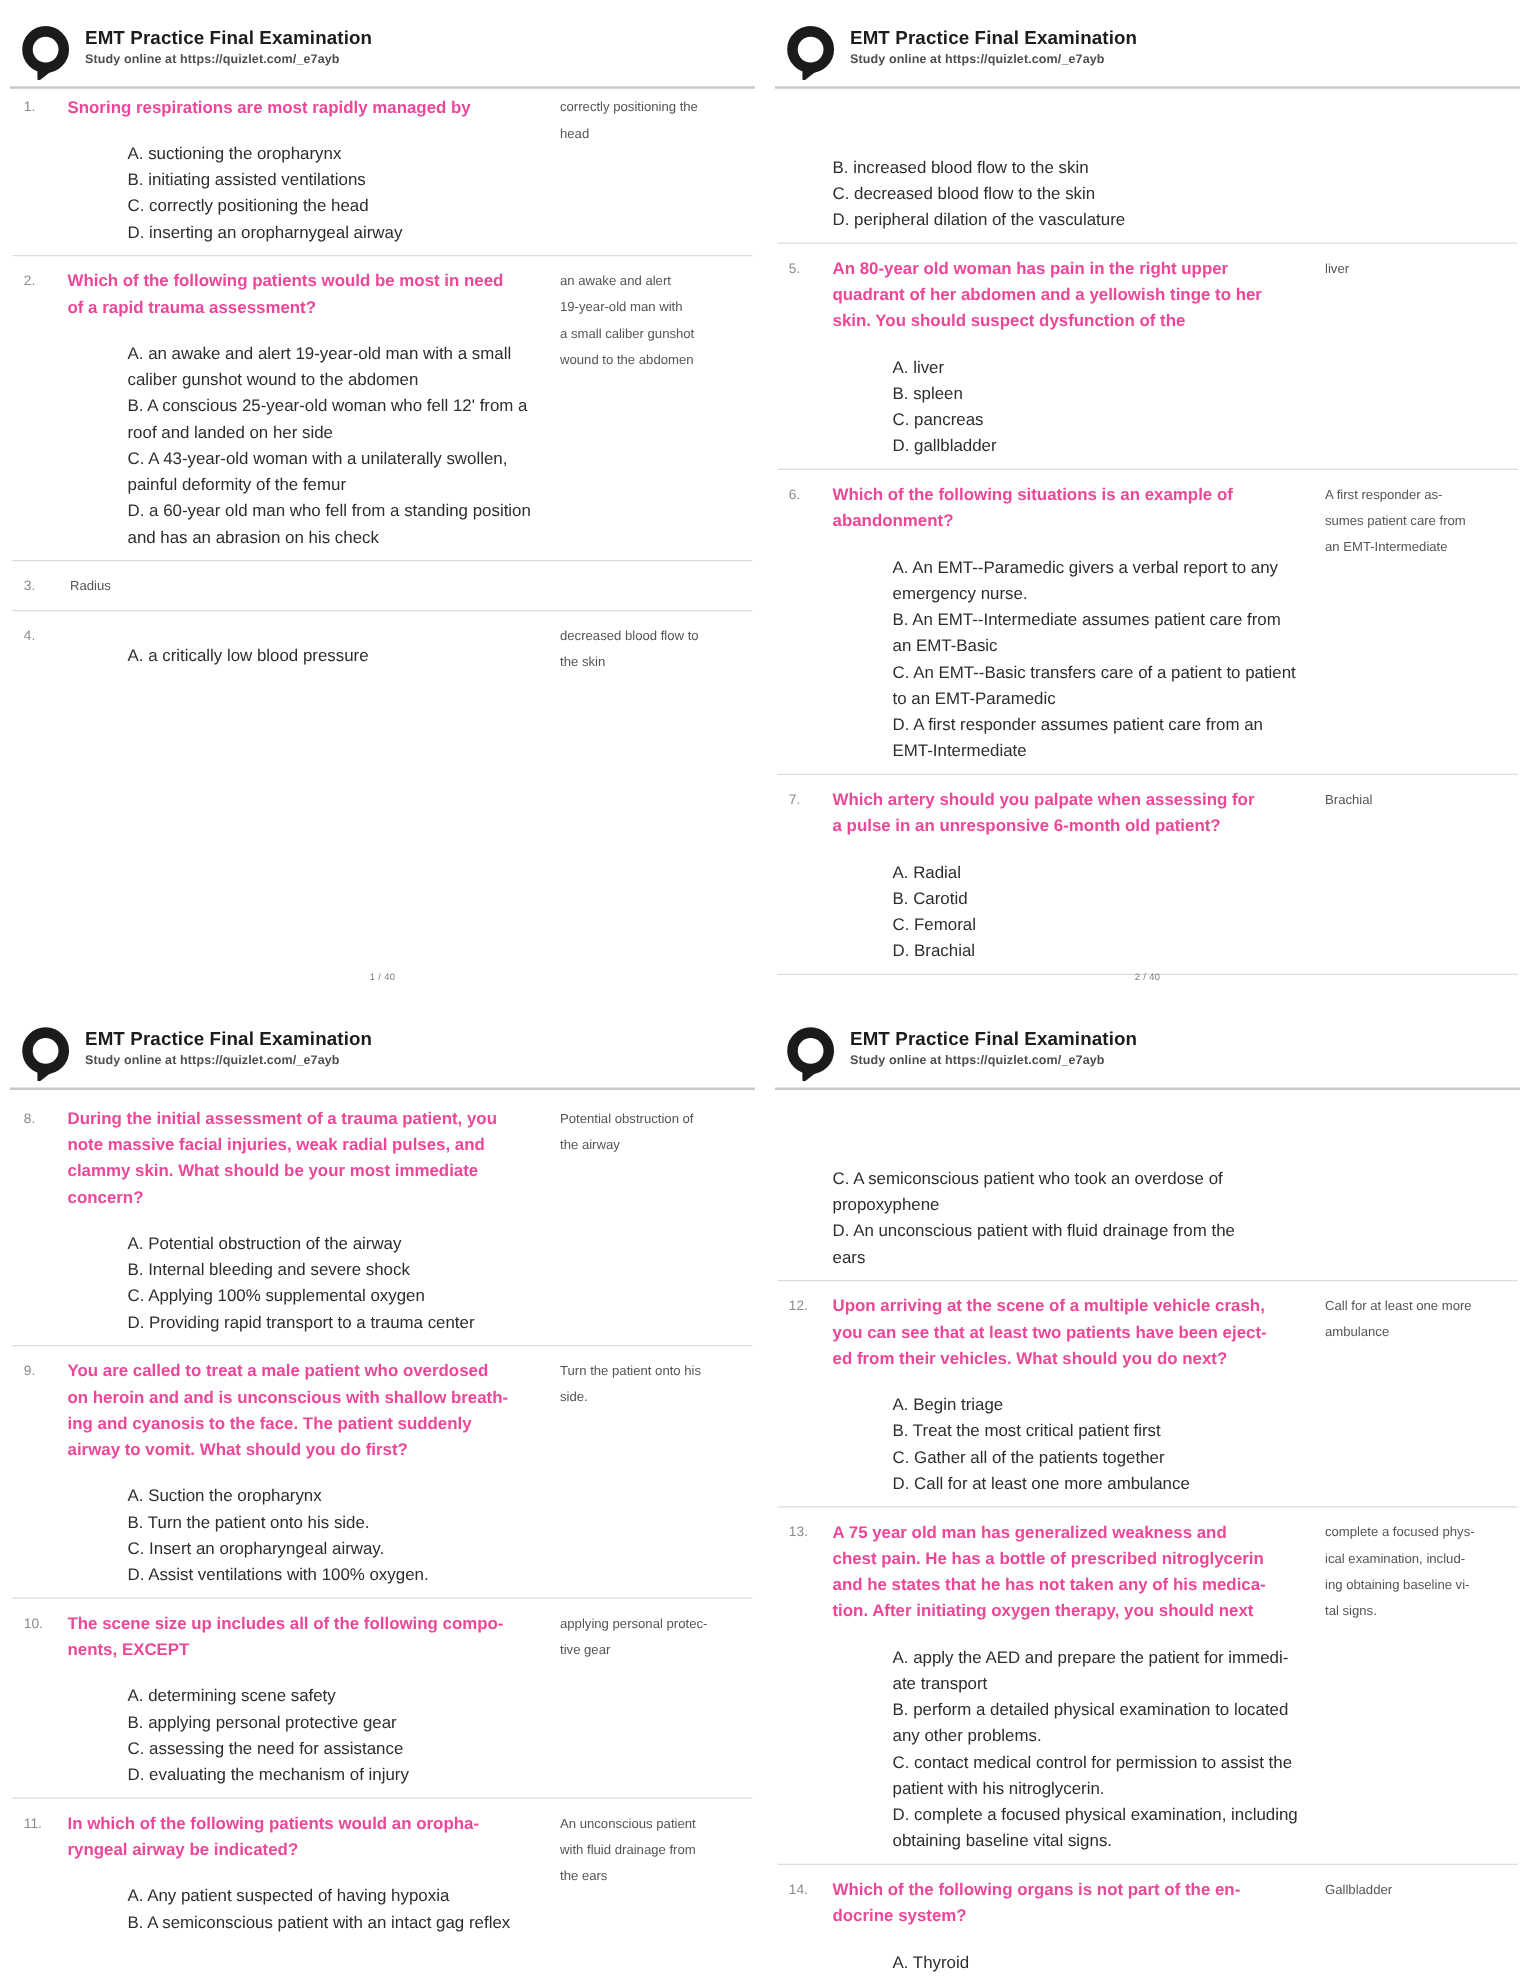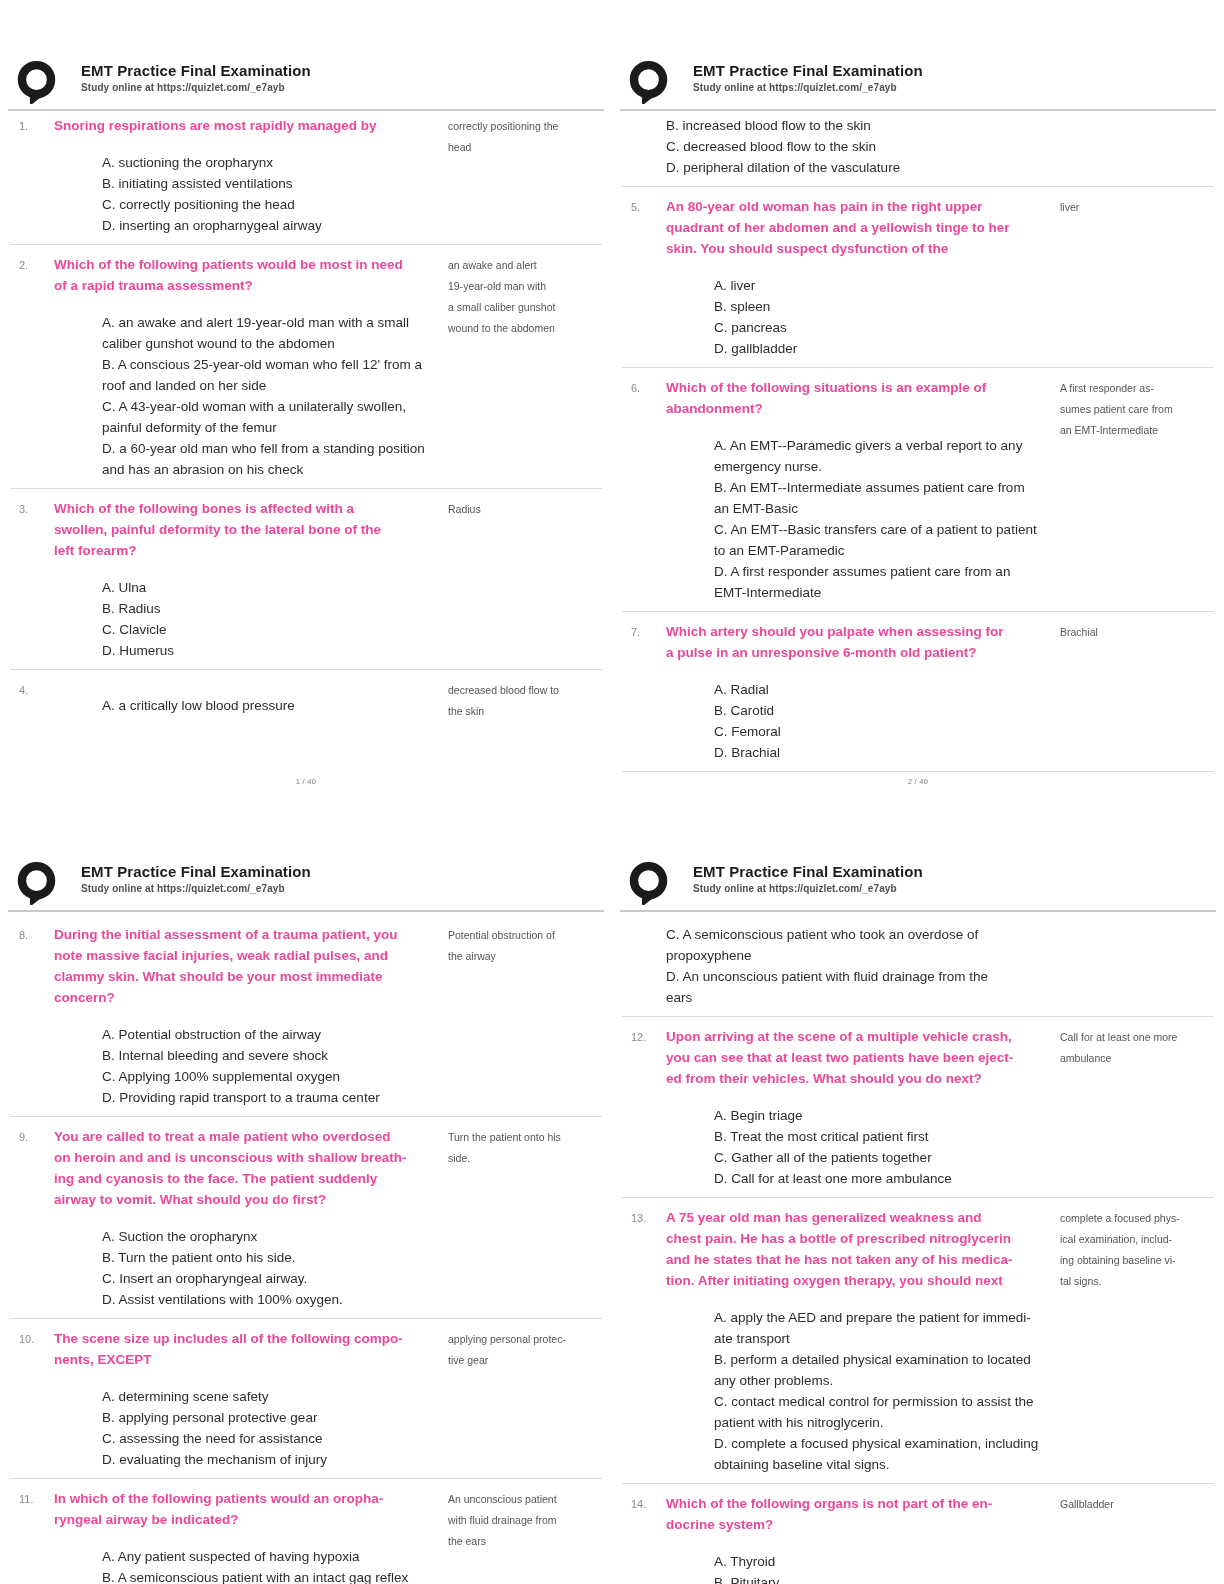--- a/index.html
+++ b/index.html
@@ -1,32 +1,32 @@
 <!DOCTYPE html>
 <html><head>
 <meta charset="utf-8">
 <style>
   html,body{margin:0;padding:0;background:#ffffff;}
   .sheet{position:relative;width:1224px;height:1584px;background:#fff;
          font-family:"Liberation Sans","DejaVu Sans",sans-serif;color:#2b2b2b;overflow:hidden;}
   .page{position:absolute;width:612px;height:792px;overflow:hidden;background:#fff;}
-  .hdr{display:flex;align-items:flex-start;gap:22px;padding:19px 16px 5px 14px;margin-top:40px;}
+  .hdr{display:flex;align-items:flex-start;gap:9px;padding:19px 16px 5px 14px;}
   .page.bottom .hdr{padding-top:28px;}
   .hdr-text{padding-top:3px;}
   .title{font-size:15px;font-weight:700;color:#1c1c1e;line-height:17px;letter-spacing:.1px;}
   .subtitle{font-size:10px;color:#4e4e4e;margin-top:3px;letter-spacing:.1px;font-weight:bold;}
   .hdr-rule{border-top:2px solid #c9c9c9;margin:0 8px;}
   .qwrap{padding:4px 14px 0 14px;}
   .page.bottom .qwrap{padding-top:12px;}
   .qrow{display:flex;align-items:flex-start;}
   .qnum{width:40px;flex:none;font-size:11px;color:#8b8b8b;line-height:21px;
         padding-left:5px;box-sizing:border-box;padding-top:1px;}
   .qmain{width:392px;flex:none;font-size:13.5px;line-height:21px;white-space:pre;}
   .qtext{font-weight:700;color:#ec4899;}
-  .qopts{color:#2d2d2f;}
+  .qopts{color:#2d2d2f;margin-top:48px;}
   .qopts.gap{margin-top:16px;margin-left:48px;}
   .qans{flex:1;font-size:10.5px;line-height:21px;color:#555557;white-space:pre;padding-left:2px;padding-top:1px;}
   .divider{border-top:1px solid #dcdcdc;margin:8px -4px 9px -4px;}
   .footer{position:absolute;left:0;width:100%;text-align:center;font-size:7.5px;color:#7b7b7b;letter-spacing:.3px;margin-top:40px;}
   .page.top .footer{top:737px;}
   .page.bottom .footer{top:752px;}
   .logo{flex:none;}
 </style>
 </head>
 <body>
@@ -68,26 +68,20 @@
 D. a 60-year old man who fell from a standing position
 and has an abrasion on his check</div></div>
           <div class="qans">an awake and alert
 19-year-old man with
 a small caliber gunshot
 wound to the abdomen</div>
         </div>
         <div class="divider"></div>
         <div class="qrow">
           <div class="qnum">3.</div>
-          <div class="qmain"><div class="qtext">Which of the following bones is affected with a
-swollen, painful deformity to the lateral bone of the
-left forearm?</div><div class="qopts gap">A. Ulna
-B. Radius
-C. Clavicle
-D. Humerus</div></div>
           <div class="qans">Radius</div>
         </div>
         <div class="divider"></div>
         <div class="qrow">
           <div class="qnum">4.</div>
           <div class="qmain"><div class="qopts gap">A. a critically low blood pressure</div></div>
           <div class="qans">decreased blood flow to
 the skin</div>
         </div>
       </div>

